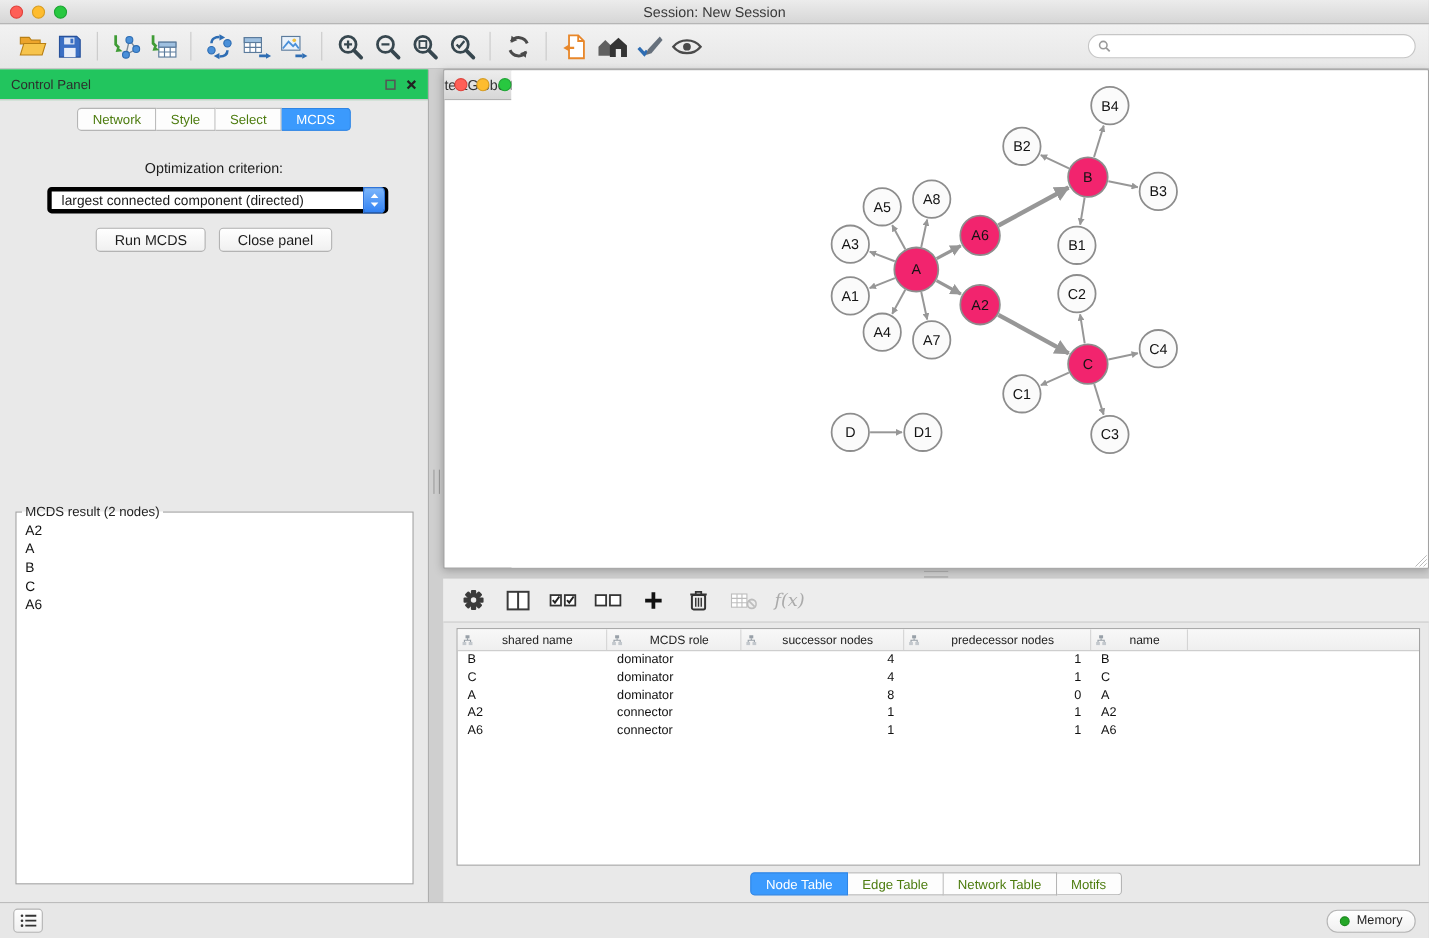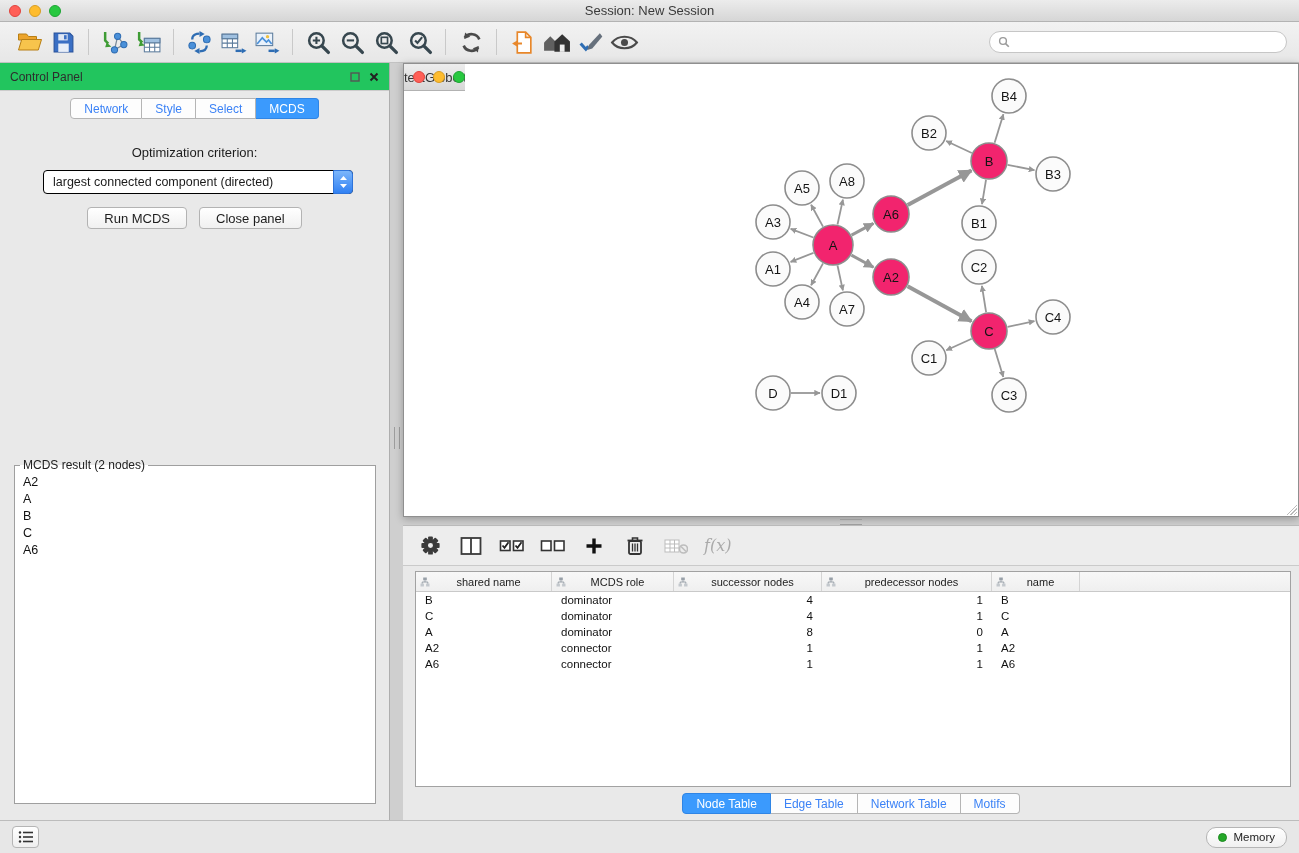--- a/index.html
+++ b/index.html
@@ -64,31 +64,31 @@
     padding: 0 10px; background: #22c55e; border-bottom: 1px solid #cccccc;
   }
   .panel-header .panel-title { font-size: 12px; color: #2d2d2d; }
   .panel-header .ph-icons { margin-left: auto; display: flex; gap: 9px; align-items: center; }
 
   .seg { display: flex; justify-content: center; }
   .cp-tabs { margin-top: 7px; flex: 0 0 auto; }
   .seg-tab {
     font-size: 12px; height: 21px; display: flex; align-items: center;
     padding: 0 13px; background: #fdfdfd; border: 1px solid #b5b5b5;
-    border-left: none; color: #3b82f6; cursor: default;
+    border-left: none; color: #4d7c0f; cursor: default;
   }
   .seg-tab:first-child { border-left: 1px solid #b5b5b5; border-radius: 4px 0 0 4px; }
   .seg-tab:last-child { border-radius: 0 4px 4px 0; }
   .seg-tab.active { background: #3b9afd; border-color: #2f85e5; color: #fff; }
 
   .cp-body { flex: 1; display: flex; flex-direction: column; min-height: 0; }
   .opt-label { margin-top: 26px; text-align: center; font-size: 13px; color: #1c1c1c; }
   .dropdown {
     margin: 10px 36px 0 43px; height: 24px; background: #fff;
-    border: 1px solid #000000; border-radius: 4px;
+    border: 4px solid #000000; border-radius: 4px;
     display: flex; align-items: center; position: relative;
   }
   .dropdown-value { font-size: 12.5px; color: #1b1b1b; padding-left: 9px; flex: 1; white-space: nowrap; }
   .dropdown-stepper {
     width: 20px; height: 24px; margin: -1px -1px -1px 0;
     background: linear-gradient(#7cb6fb, #3181f3);
     border: 1px solid #2f74da; border-radius: 0 4px 4px 0;
     display: flex; align-items: center; justify-content: center;
   }
   .cp-buttons { display: flex; justify-content: center; gap: 12px; margin-top: 13px; }

